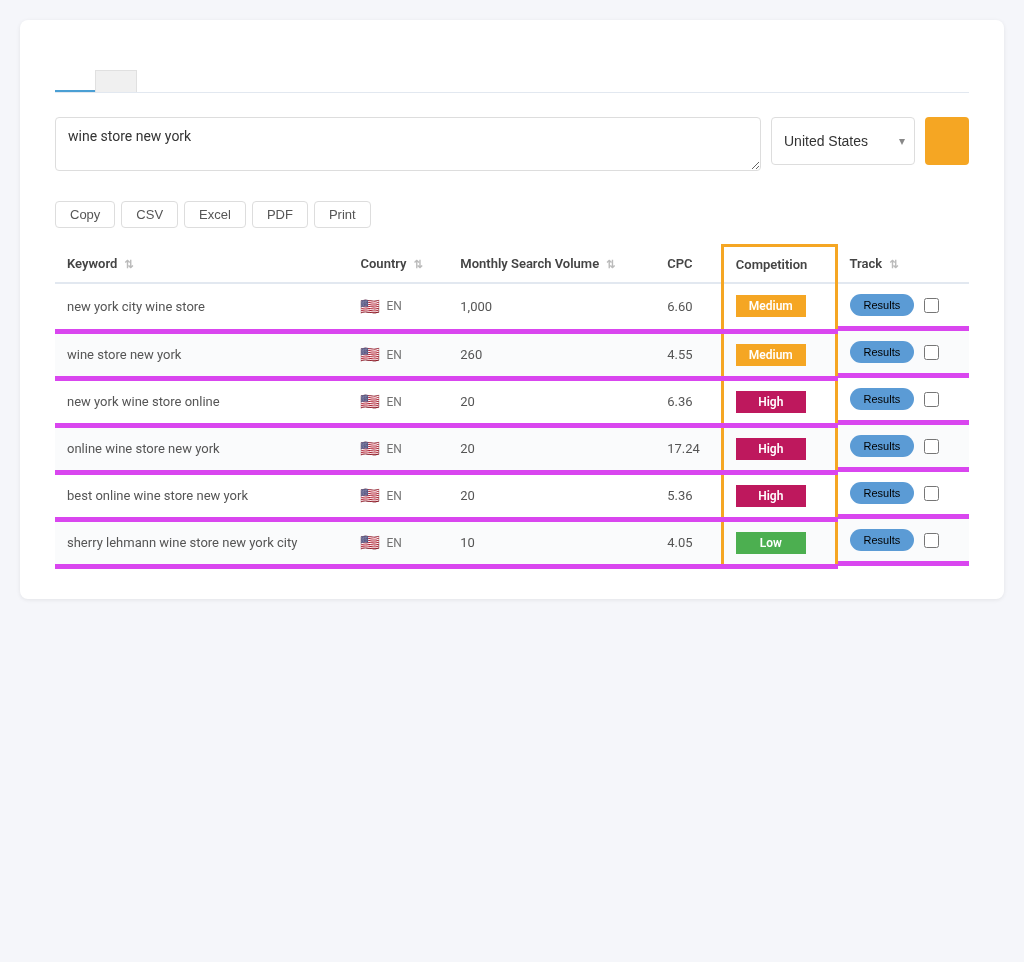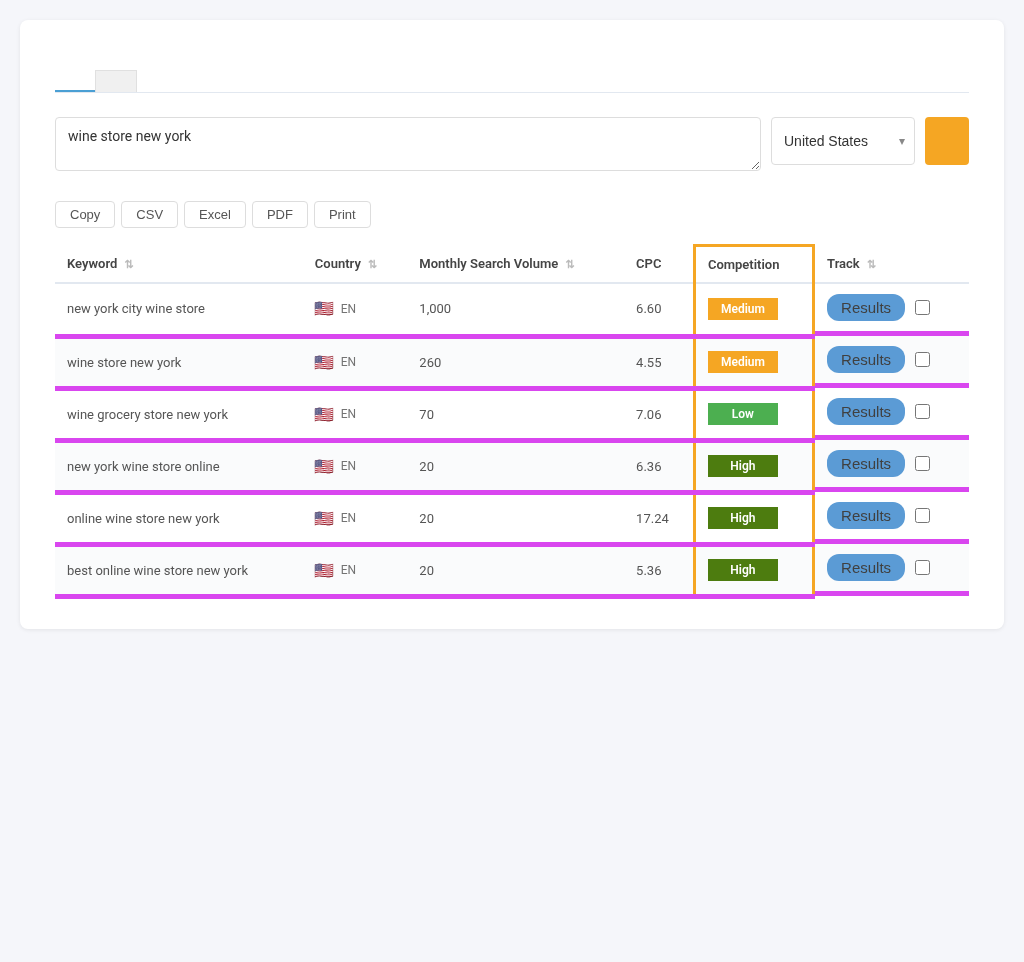--- a/index.html
+++ b/index.html
@@ -168,28 +168,28 @@
       padding: 4px 12px;
       border-radius: 0;
       font-size: 12px;
       font-weight: 600;
       color: #fff;
       text-align: center;
       min-width: 70px;
     }
     .badge-medium { background: #f5a623; }
     .badge-low { background: #4caf50; }
-    .badge-high { background: #4d7c0f; }
+    .badge-high { background: #be185d; }
     .results-btn {
       padding: 5px 14px;
       background: #5b9bd5;
-      color: #404040;
+      color: #000000;
       border: none;
       border-radius: 12px;
-      font-size: 15px;
+      font-size: 11px;
       cursor: pointer;
     }
     .track-checkbox {
       width: 15px;
       height: 15px;
       cursor: pointer;
     }
   </style>
 </head>
 <body>
@@ -271,36 +271,20 @@
             </td>
             <td>260</td>
             <td>4.55</td>
             <td style="position: relative; border-left: 3px solid rgb(245, 166, 35); border-right: 3px solid rgb(245, 166, 35);"><span class="competition-badge badge-medium">Medium</span></td>
             <td style="display: flex; align-items: center; gap: 10px;">
               <button class="results-btn">Results</button>
               <input type="checkbox" class="track-checkbox" style="">
             </td>
           </tr>
           <tr>
-            <td>wine grocery store new york</td>
-            <td>
-              <div class="flag-cell">
-                <span style="font-size:16px;">🇺🇸</span>
-                <span class="lang-badge">EN</span>
-              </div>
-            </td>
-            <td>70</td>
-            <td>7.06</td>
-            <td style="position: relative; border-left: 3px solid rgb(245, 166, 35); border-right: 3px solid rgb(245, 166, 35);"><span class="competition-badge badge-low">Low</span></td>
-            <td style="display: flex; align-items: center; gap: 10px;">
-              <button class="results-btn">Results</button>
-              <input type="checkbox" class="track-checkbox" style="">
-            </td>
-          </tr>
-          <tr>
             <td>new york wine store online</td>
             <td>
               <div class="flag-cell">
                 <span style="font-size:16px;">🇺🇸</span>
                 <span class="lang-badge">EN</span>
               </div>
             </td>
             <td>20</td>
             <td>6.36</td>
             <td style="position: relative; border-left: 3px solid rgb(245, 166, 35); border-right: 3px solid rgb(245, 166, 35);"><span class="competition-badge badge-high">High</span></td>
@@ -329,20 +313,36 @@
             <td>best online wine store new york</td>
             <td>
               <div class="flag-cell">
                 <span style="font-size:16px;">🇺🇸</span>
                 <span class="lang-badge">EN</span>
               </div>
             </td>
             <td>20</td>
             <td>5.36</td>
             <td style="position: relative; border-left: 3px solid rgb(245, 166, 35); border-right: 3px solid rgb(245, 166, 35);"><span class="competition-badge badge-high">High</span></td>
+            <td style="display: flex; align-items: center; gap: 10px;">
+              <button class="results-btn">Results</button>
+              <input type="checkbox" class="track-checkbox" style="">
+            </td>
+          </tr>
+          <tr>
+            <td>sherry lehmann wine store new york city</td>
+            <td>
+              <div class="flag-cell">
+                <span style="font-size:16px;">🇺🇸</span>
+                <span class="lang-badge">EN</span>
+              </div>
+            </td>
+            <td>10</td>
+            <td>4.05</td>
+            <td style="position: relative; border-left: 3px solid rgb(245, 166, 35); border-right: 3px solid rgb(245, 166, 35);"><span class="competition-badge badge-low">Low</span></td>
             <td style="display: flex; align-items: center; gap: 10px;">
               <button class="results-btn">Results</button>
               <input type="checkbox" class="track-checkbox" style="">
             </td>
           </tr>
         </tbody>
     </table>
   </div>
 </div>
 

